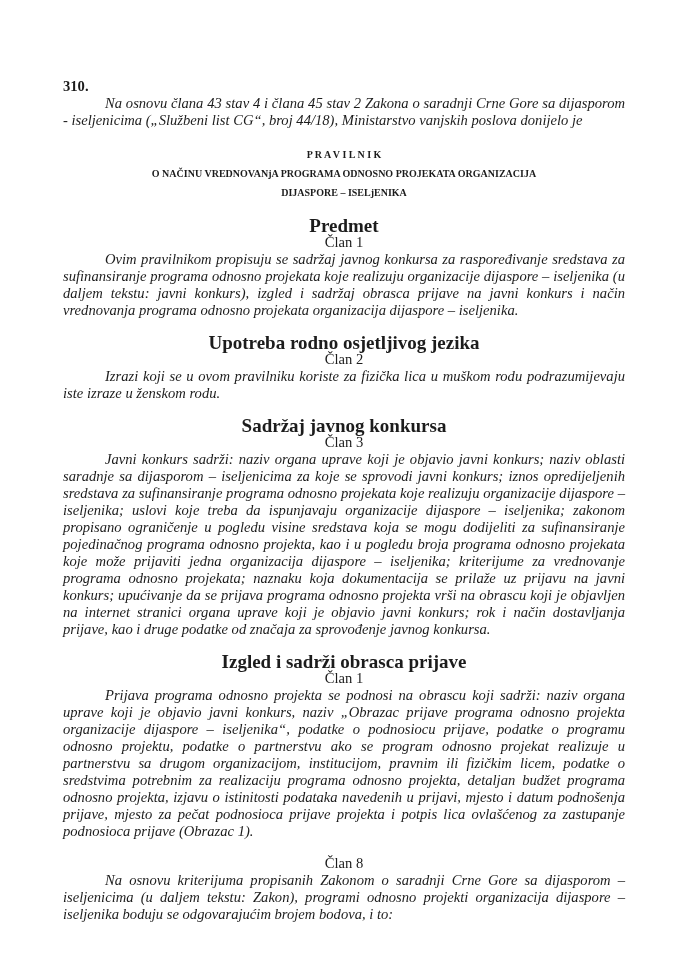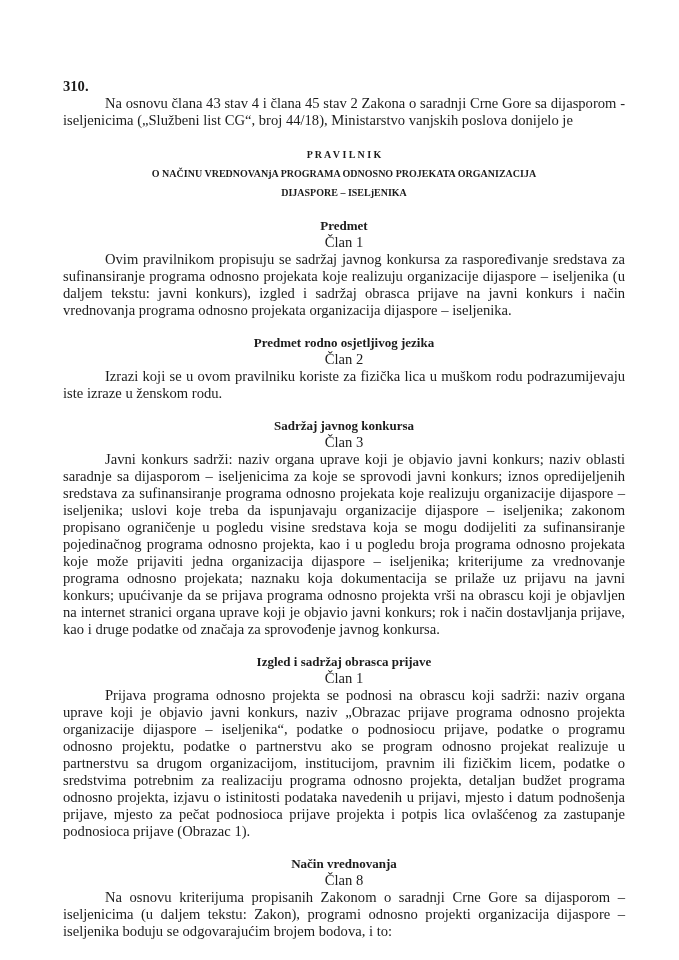--- a/index.html
+++ b/index.html
@@ -21,36 +21,37 @@
     overflow: hidden;
   }
   .doc-number {
     font-weight: bold;
     text-align: left;
   }
   p.body-par {
     margin: 0;
     text-align: justify;
     text-indent: 42px;
+    font-style: italic;
   }
   .title-block {
     margin-top: 16px;
     text-align: center;
     font-weight: bold;
     font-size: 10px;
     line-height: 19px;
   }
   .section {
     margin-top: 15px;
   }
   .section-heading {
     margin: 0;
     text-align: center;
     font-weight: bold;
-    font-size: 13px;
+    font-size: 19px;
     line-height: 17px;
   }
   .article-number {
     margin: 0;
     text-align: center;
     font-weight: normal;
   }
 </style>
 </head>
 <body>
@@ -67,36 +68,35 @@
     <div>DIJASPORE – ISELjENIKA</div>
   </div>
 
   <div class="section">
     <h2 class="section-heading">Predmet</h2>
     <div class="article-number">Član 1</div>
     <p class="body-par">Ovim pravilnikom propisuju se sadržaj javnog konkursa za raspoređivanje sredstava za sufinansiranje programa odnosno projekata koje realizuju organizacije dijaspore – iseljenika (u daljem tekstu: javni konkurs), izgled i sadržaj obrasca prijave na javni konkurs i način vrednovanja programa odnosno projekata organizacija dijaspore – iseljenika.</p>
   </div>
 
   <div class="section">
-    <h2 class="section-heading">Predmet rodno osjetljivog jezika</h2>
+    <h2 class="section-heading">Upotreba rodno osjetljivog jezika</h2>
     <div class="article-number">Član 2</div>
     <p class="body-par">Izrazi koji se u ovom pravilniku koriste za fizička lica u muškom rodu podrazumijevaju iste izraze u ženskom rodu.</p>
   </div>
 
   <div class="section">
     <h2 class="section-heading">Sadržaj javnog konkursa</h2>
     <div class="article-number">Član 3</div>
     <p class="body-par">Javni konkurs sadrži: naziv organa uprave koji je objavio javni konkurs; naziv oblasti saradnje sa dijasporom – iseljenicima za koje se sprovodi javni konkurs; iznos opredijeljenih sredstava za sufinansiranje programa odnosno projekata koje realizuju organizacije dijaspore – iseljenika; uslovi koje treba da ispunjavaju organizacije dijaspore – iseljenika; zakonom propisano ograničenje u pogledu visine sredstava koja se mogu dodijeliti za sufinansiranje pojedinačnog programa odnosno projekta, kao i u pogledu broja programa odnosno projekata koje može prijaviti jedna organizacija dijaspore – iseljenika; kriterijume za vrednovanje programa odnosno projekata; naznaku koja dokumentacija se prilaže uz prijavu na javni konkurs; upućivanje da se prijava programa odnosno projekta vrši na obrascu koji je objavljen na internet stranici organa uprave koji je objavio javni konkurs; rok i način dostavljanja prijave, kao i druge podatke od značaja za sprovođenje javnog konkursa.</p>
   </div>
 
   <div class="section">
-    <h2 class="section-heading">Izgled i sadržaj obrasca prijave</h2>
+    <h2 class="section-heading">Izgled i sadrži obrasca prijave</h2>
     <div class="article-number">Član 1</div>
     <p class="body-par">Prijava programa odnosno projekta se podnosi na obrascu koji sadrži: naziv organa uprave koji je objavio javni konkurs, naziv „Obrazac prijave programa odnosno projekta organizacije dijaspore – iseljenika“, podatke o podnosiocu prijave, podatke o programu odnosno projektu, podatke o partnerstvu ako se program odnosno projekat realizuje u partnerstvu sa drugom organizacijom, institucijom, pravnim ili fizičkim licem, podatke o sredstvima potrebnim za realizaciju programa odnosno projekta, detaljan budžet programa odnosno projekta, izjavu o istinitosti podataka navedenih u prijavi, mjesto i datum podnošenja prijave, mjesto za pečat podnosioca prijave projekta i potpis lica ovlašćenog za zastupanje podnosioca prijave (Obrazac 1).</p>
   </div>
 
   <div class="section">
-    <h2 class="section-heading">Način vrednovanja</h2>
     <div class="article-number">Član 8</div>
     <p class="body-par">Na osnovu kriterijuma propisanih Zakonom o saradnji Crne Gore sa dijasporom – iseljenicima (u daljem tekstu: Zakon), programi odnosno projekti organizacija dijaspore – iseljenika boduju se odgovarajućim brojem bodova, i to:</p>
   </div>
 
 </div>
 
 </body></html>

